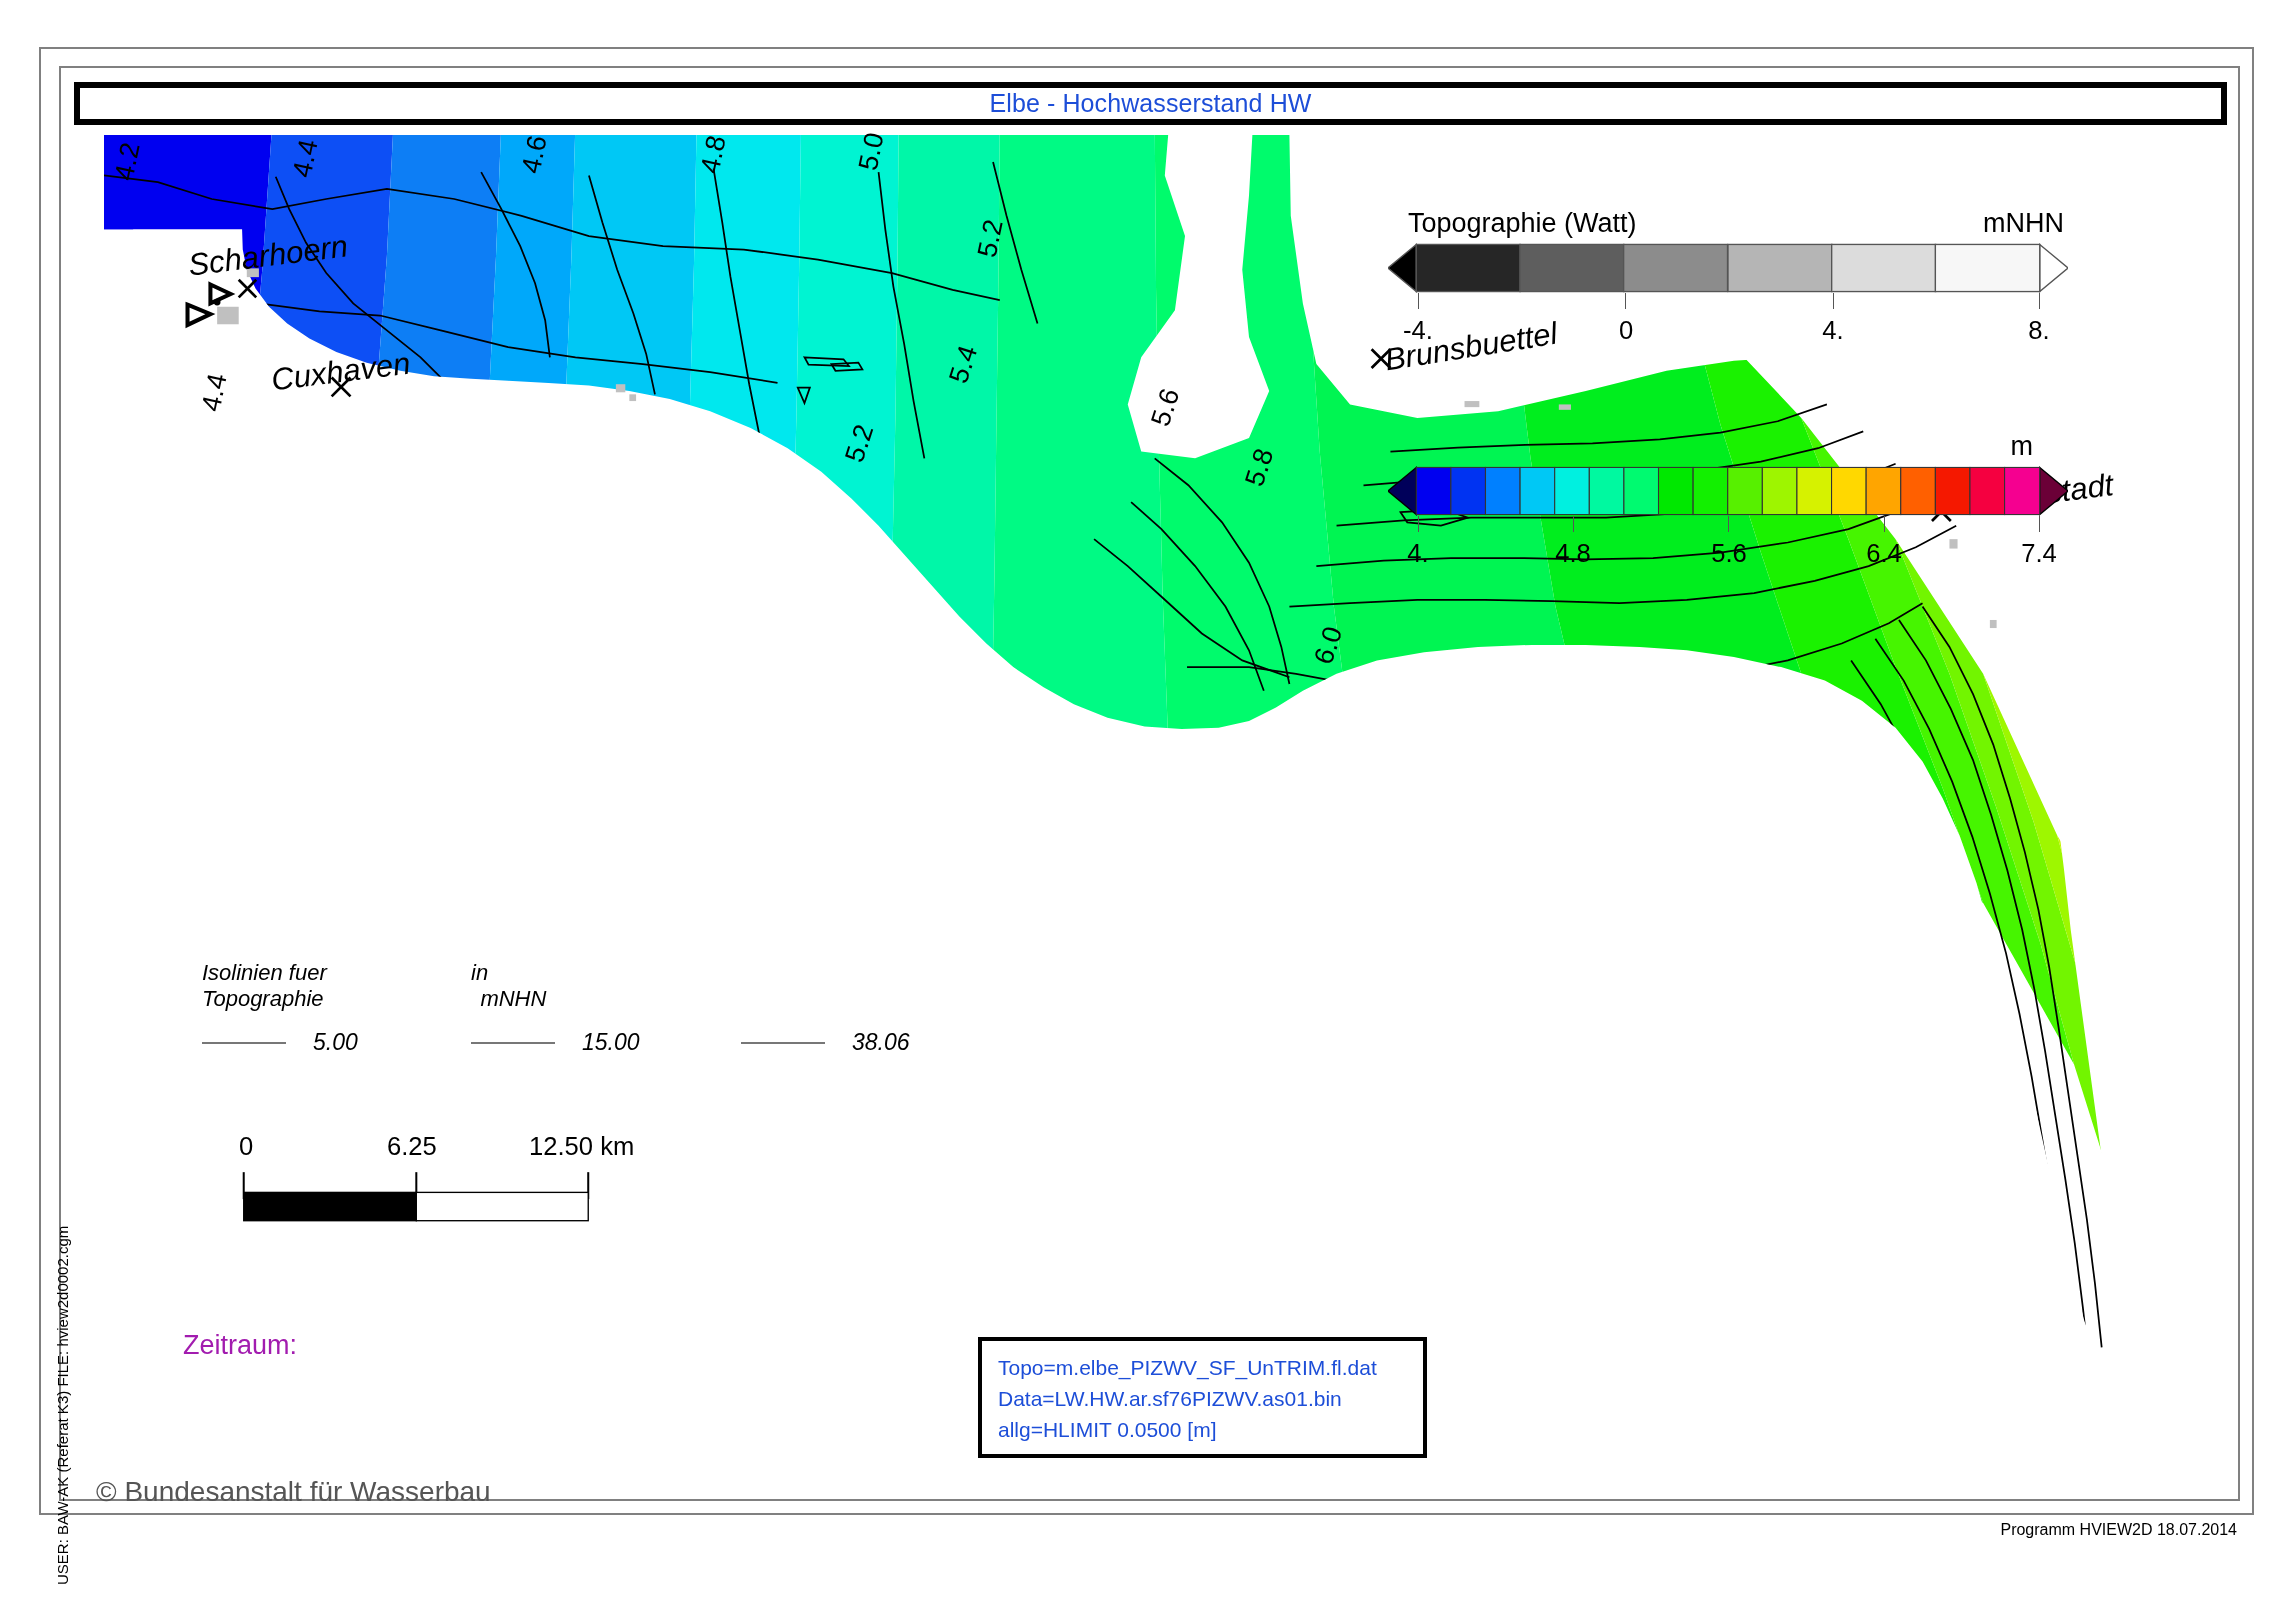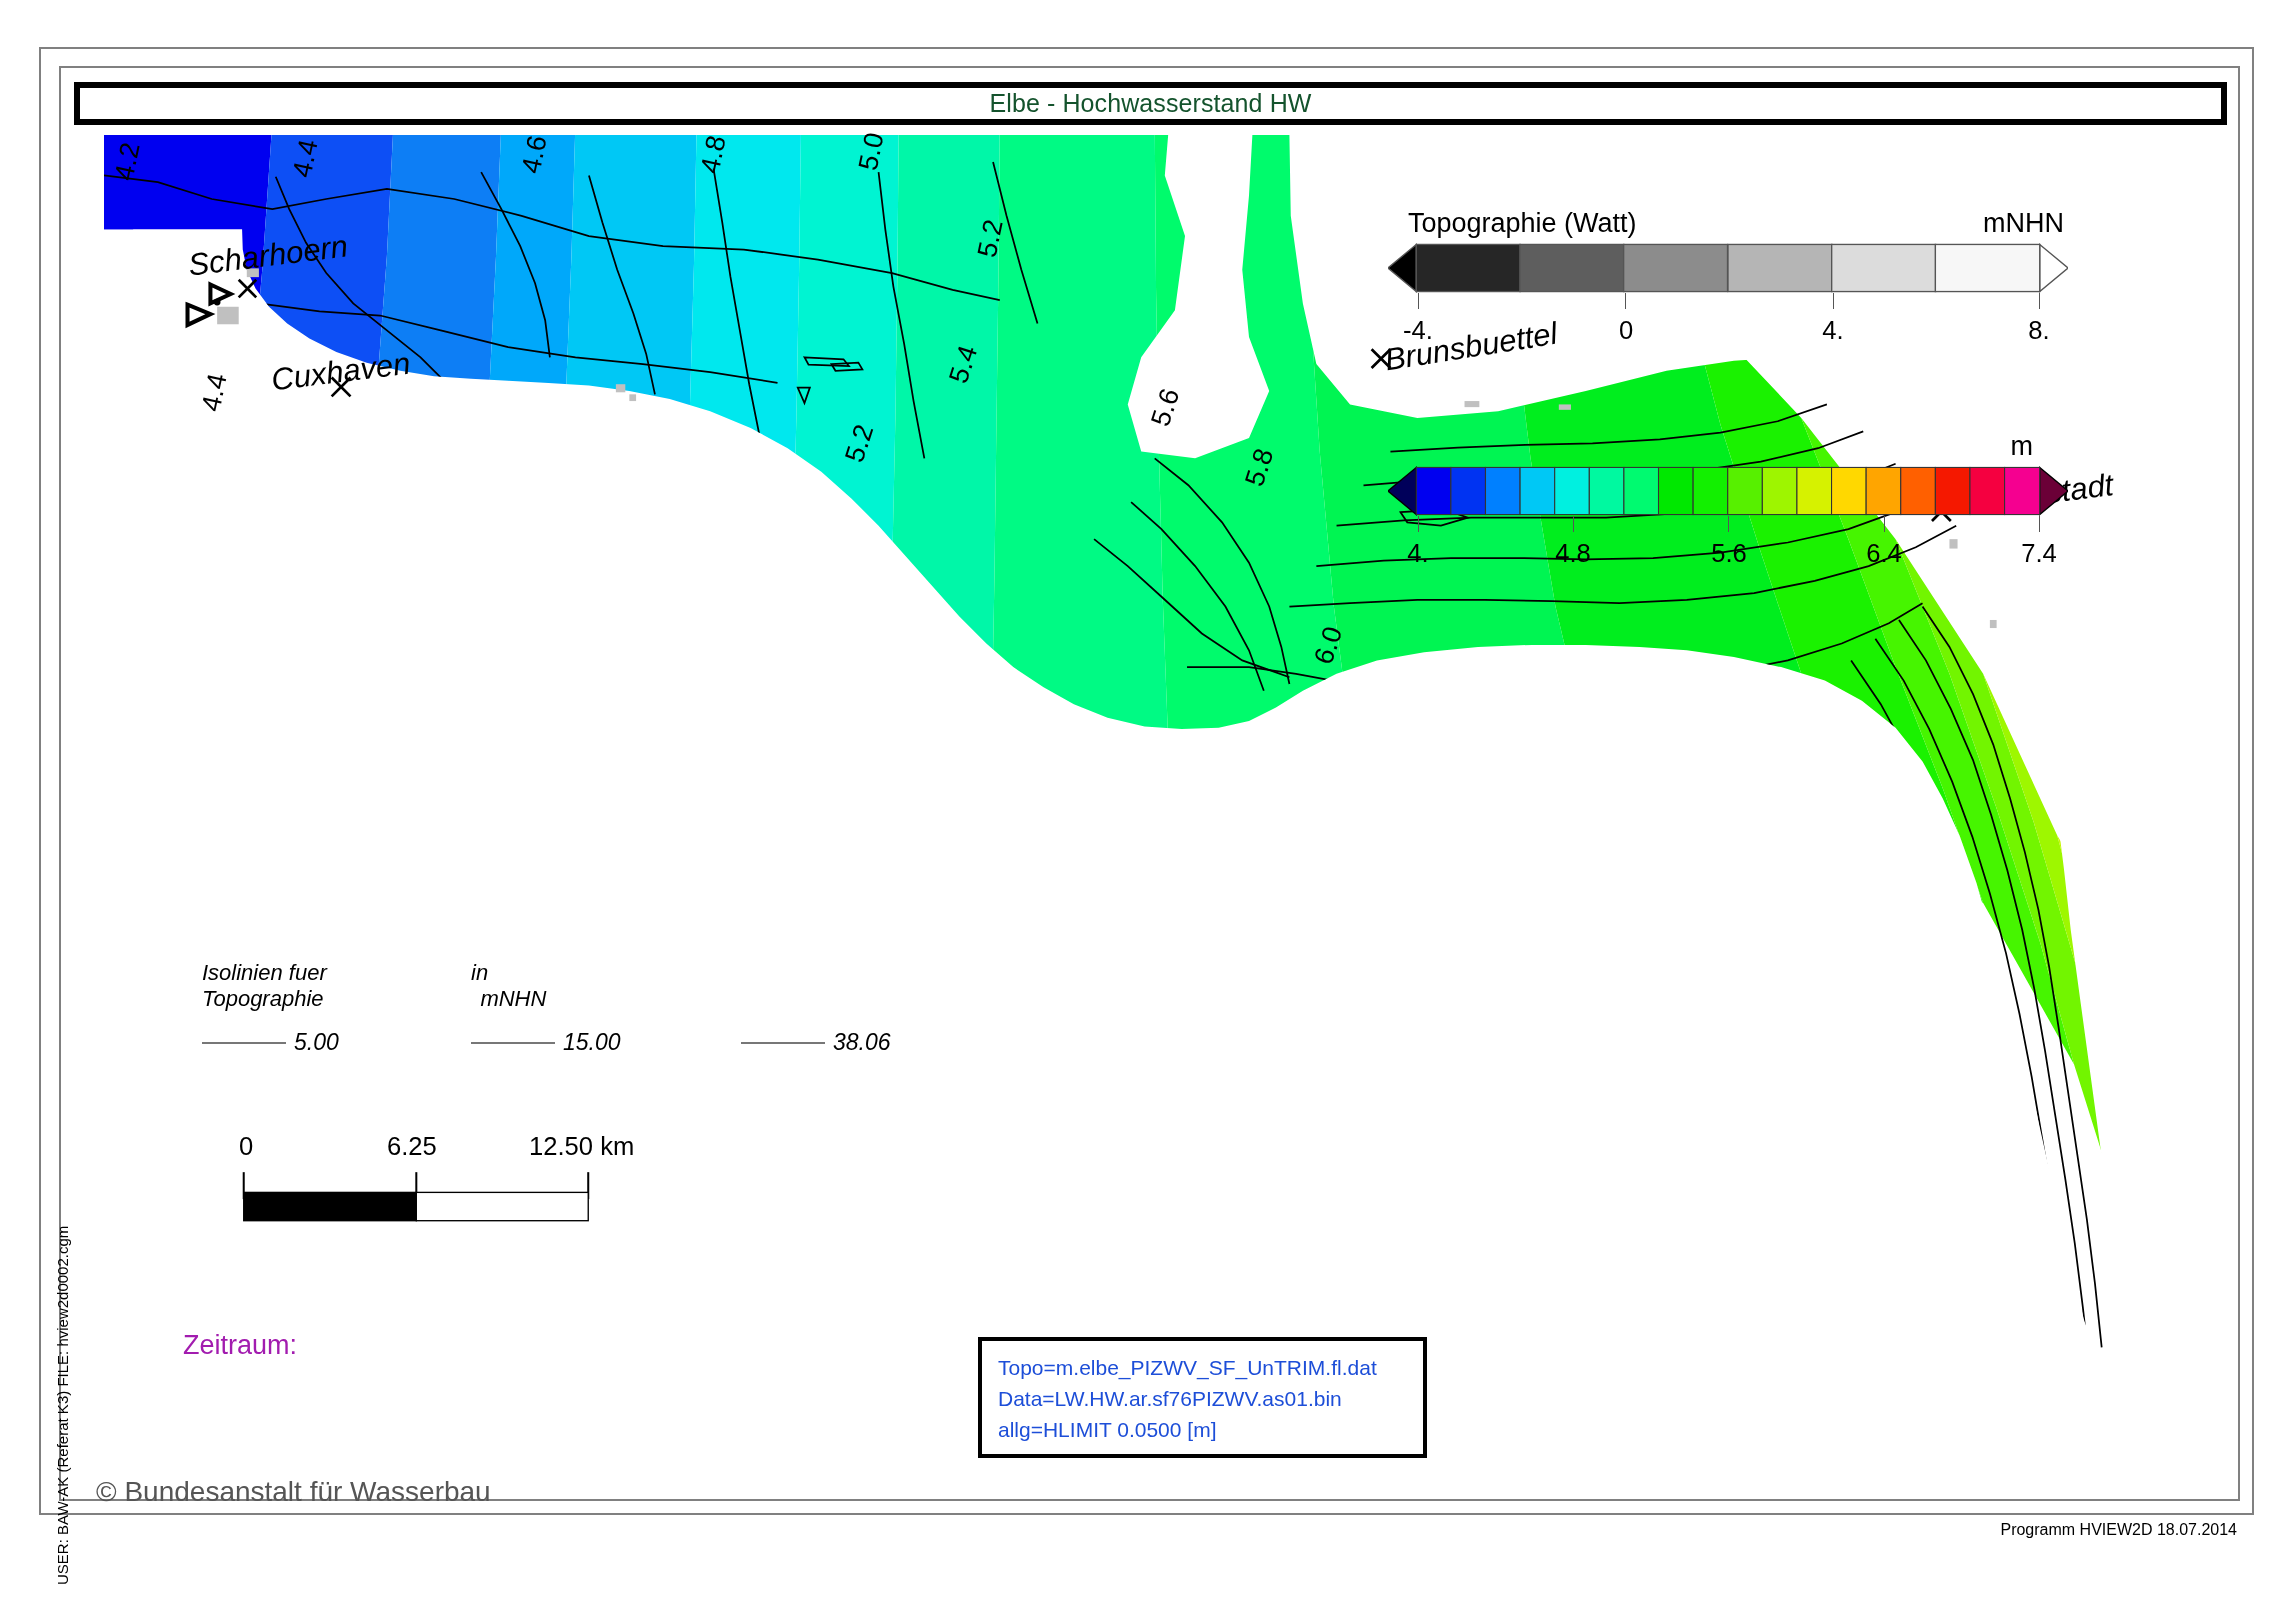--- a/index.html
+++ b/index.html
@@ -3,21 +3,21 @@
 <meta charset="utf-8">
 <style>
   html,body{margin:0;padding:0;background:#ffffff;}
   body{width:2295px;height:1622px;font-family:"Liberation Sans",sans-serif;overflow:hidden;}
   #root{position:relative;width:2295px;height:1622px;background:#fff;}
 
   .outer-frame{position:absolute;left:39px;top:47px;width:2215px;height:1468px;border:2px solid #808080;box-sizing:border-box;}
   .inner-frame{position:absolute;left:59px;top:66px;width:2181px;height:1435px;border:2px solid #808080;box-sizing:border-box;}
 
   .title-box{position:absolute;left:74px;top:82px;width:2153px;height:43px;border:6px solid #000;box-sizing:border-box;background:#fff;display:flex;align-items:center;justify-content:center;}
-  .title-text{font-size:25px;color:#14532d;letter-spacing:0.1px;}
+  .title-text{font-size:25px;color:#1d4ed8;letter-spacing:0.1px;}
 
   .sidebar-vert{position:absolute;left:42px;top:1206px;width:27px;height:377px;}
   .sidebar-vert span{position:absolute;left:-175px;top:175px;width:391px;transform:rotate(-90deg);font-size:15px;color:#000;white-space:nowrap;text-align:left;}
 
   .map-canvas{position:absolute;left:104px;top:135px;width:2061px;height:1300px;}
   .map-svg{position:absolute;left:0;top:0;width:100%;height:100%;}
 
   .contour-label{position:absolute;font-size:27px;color:#000;font-family:"Liberation Sans",sans-serif;white-space:nowrap;}
   .place-label{position:absolute;font-size:31px;font-style:italic;color:#000;white-space:nowrap;font-family:"Liberation Sans",sans-serif;}
 
@@ -35,21 +35,21 @@
   .tick{position:absolute;top:0;width:1.3px;height:16px;background:#555;}
   .tick-labels{position:relative;height:34px;}
   .tick-label{position:absolute;top:2.7px;font-size:25.6px;color:#000;transform:translateX(-50%);}
 
   
   .iso-legend{position:absolute;left:202px;top:960px;width:795px;height:135px;font-style:italic;}
   .iso-cap1{position:absolute;left:0;top:0;font-size:22px;line-height:25.6px;color:#000;}
   .iso-cap2{position:absolute;left:269px;top:0;font-size:22px;line-height:25.6px;color:#000;}
   .iso-cap2 .ind{display:inline-block;padding-left:9.4px;}
   .iso-row{position:absolute;top:69px;left:0;width:100%;height:34px;}
-  .iso-item{position:absolute;top:0;display:flex;align-items:center;gap:8px;}
+  .iso-item{position:absolute;top:0;display:flex;align-items:center;gap:27px;}
   .iso-line{width:84px;height:2px;background:#777;}
   .iso-val{font-size:23px;color:#000;}
 
   
   .scalebar{position:absolute;left:239px;top:1132px;width:418px;height:94px;}
   .sb-labels{position:relative;height:38px;}
   .sb-lab{position:absolute;top:0;font-size:25.6px;color:#000;}
   .sb-graphic{position:absolute;left:0;top:40px;}
 
   

